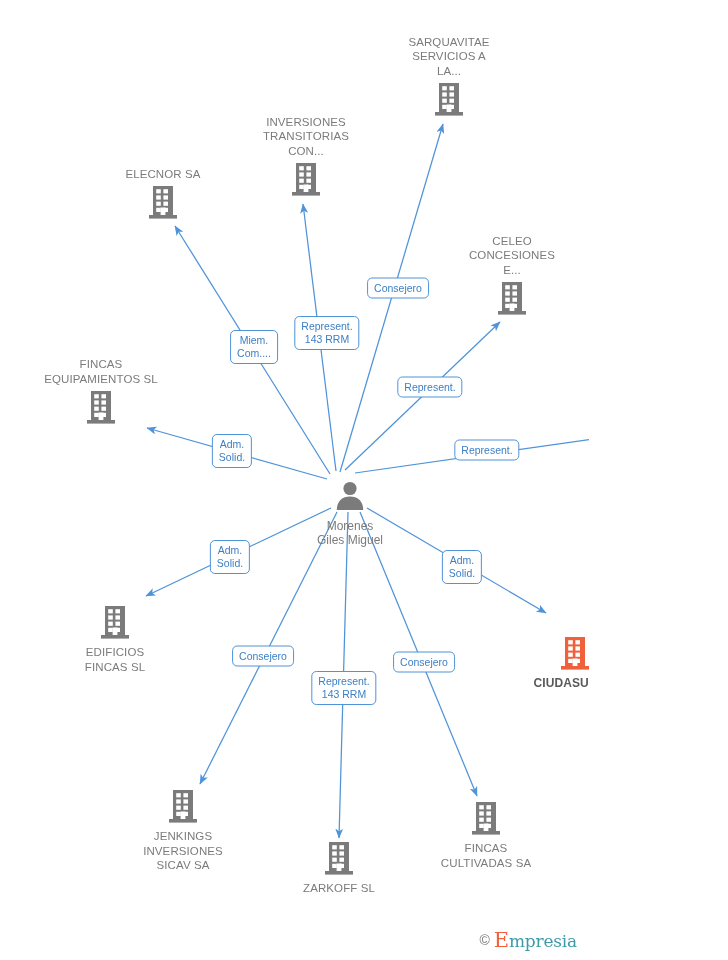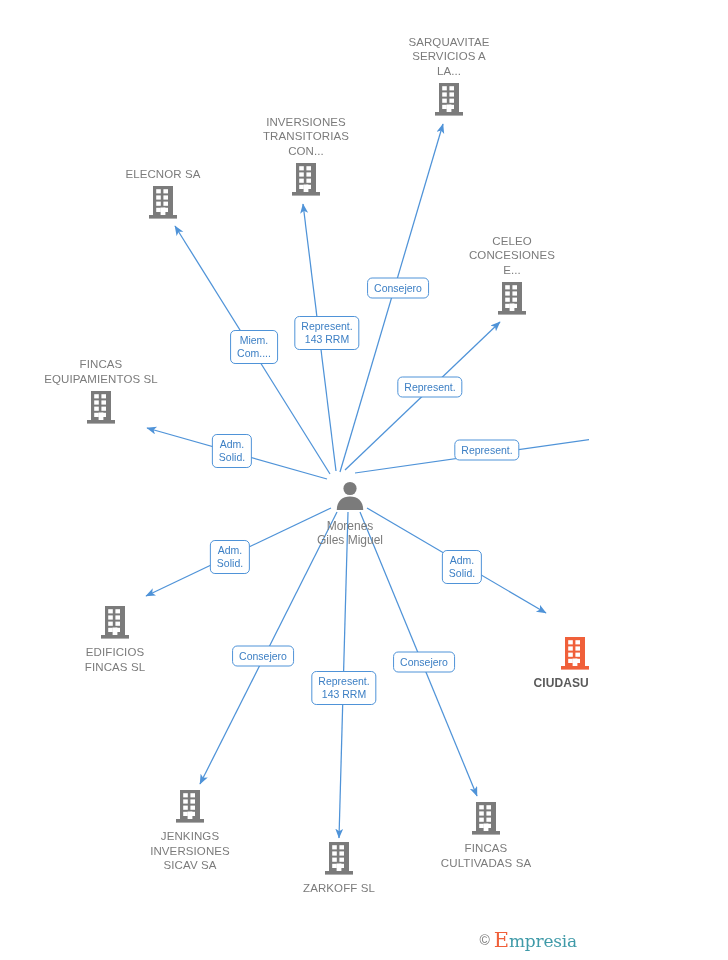--- a/index.html
+++ b/index.html
@@ -254,21 +254,21 @@
             <rect x="9.2" y="10.4" width="4.6" height="4.2" fill="#ffffff"></rect>
             <rect x="16.4" y="10.4" width="4.6" height="4.2" fill="#ffffff"></rect>
             <rect x="9.2" y="16.6" width="4.6" height="4.2" fill="#ffffff"></rect>
             <rect x="16.4" y="16.6" width="4.6" height="4.2" fill="#ffffff"></rect>
             <rect x="9.2" y="22.8" width="4.6" height="4.2" fill="#ffffff"></rect>
             <rect x="16.4" y="22.8" width="4.6" height="4.2" fill="#ffffff"></rect>
             <rect x="13.6" y="22.5" width="4.8" height="7.5" fill="#ffffff"></rect>
           </svg></span>
         <span class="label">CIUDASUR SL</span>
       </div>
-      <div class="node label-bottom" style="left: 190px; top: 789px;">
+      <div class="node label-bottom" style="left: 183px; top: 789px;">
         <span class="glyph"><svg width="32" height="36" viewBox="0 0 32 36">
             <rect x="6" y="1" width="20" height="29" fill="#7b7b7b"></rect>
             <rect x="2" y="30" width="28" height="3.6" fill="#7b7b7b"></rect>
             <rect x="9.2" y="4.2" width="4.6" height="4.2" fill="#ffffff"></rect>
             <rect x="16.4" y="4.2" width="4.6" height="4.2" fill="#ffffff"></rect>
             <rect x="9.2" y="10.4" width="4.6" height="4.2" fill="#ffffff"></rect>
             <rect x="16.4" y="10.4" width="4.6" height="4.2" fill="#ffffff"></rect>
             <rect x="9.2" y="16.6" width="4.6" height="4.2" fill="#ffffff"></rect>
             <rect x="16.4" y="16.6" width="4.6" height="4.2" fill="#ffffff"></rect>
             <rect x="9.2" y="22.8" width="4.6" height="4.2" fill="#ffffff"></rect>

